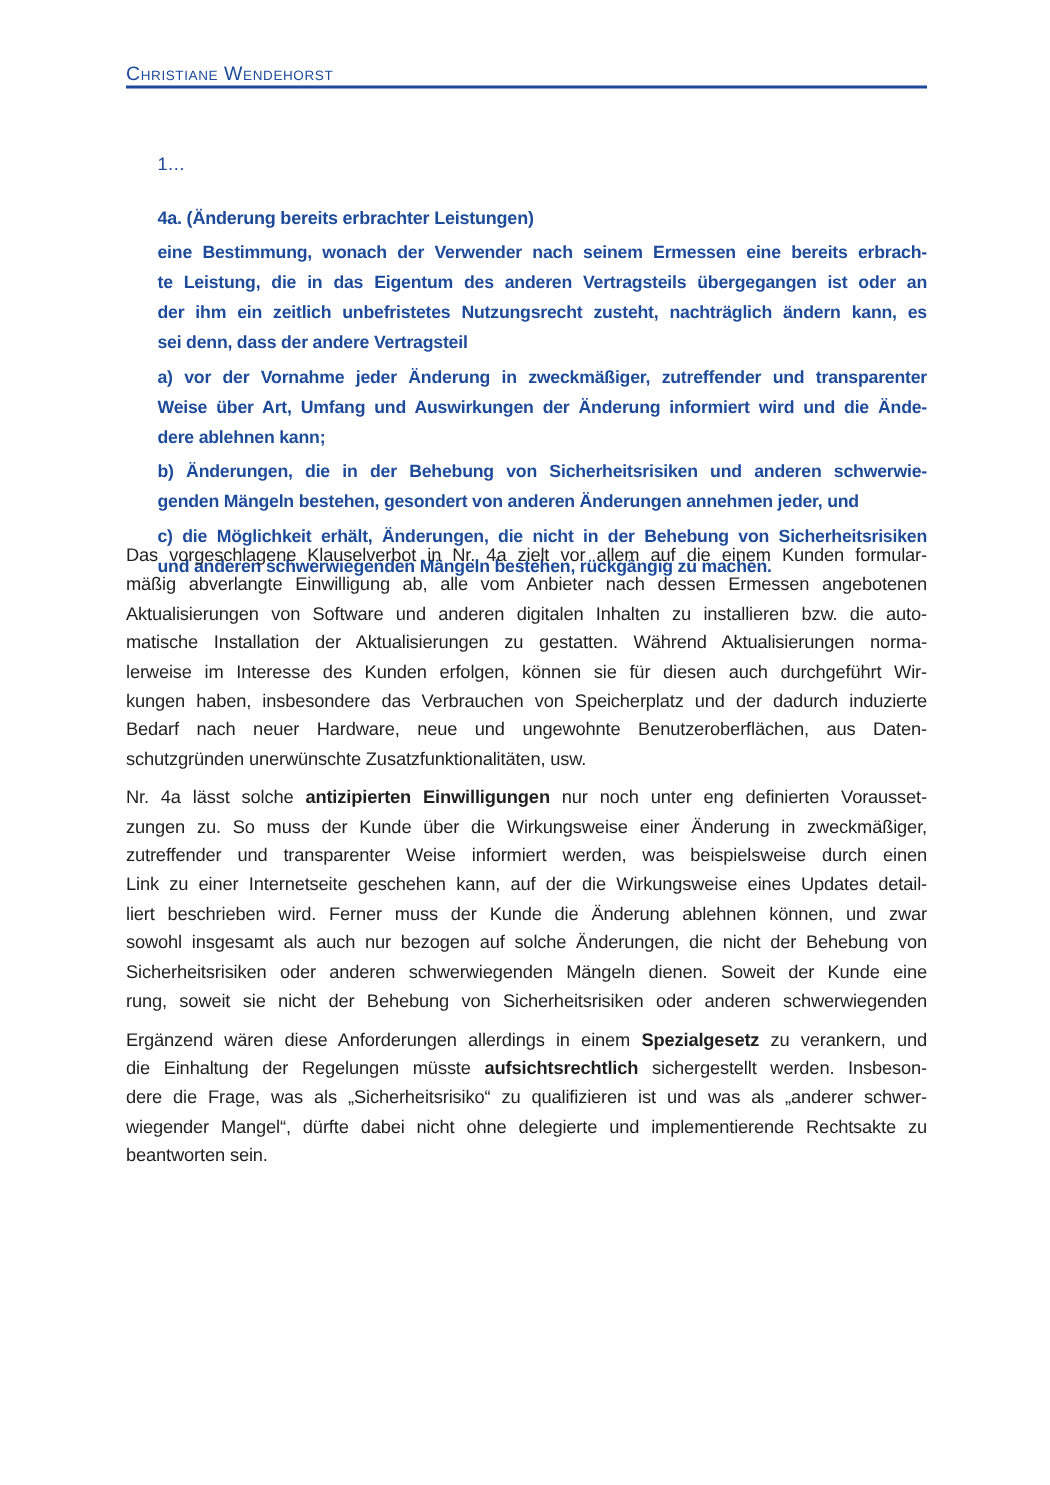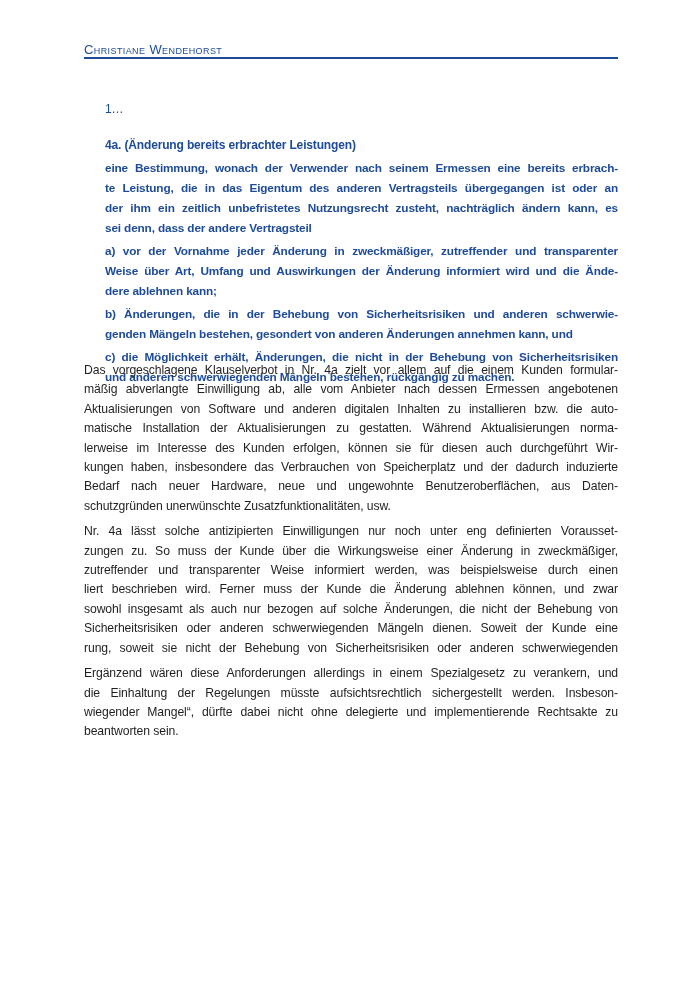--- a/index.html
+++ b/index.html
@@ -34,21 +34,21 @@
 
   
   .content { position:absolute; left:84px; top:361px; width:534px; color:var(--ink); }
   .content .line {
     font-size:12.2px; line-height:19.4px; letter-spacing:-0.1px;
     text-align:justify; text-align-last:justify;
   }
   .content .line.last { text-align-last:left; }
   .content .paragraph { margin-top:6px; }
   .content .paragraph:first-child { margin-top:0; }
-  .b { font-weight:400; }
+  .b { font-weight:700; }
 
   
   .pagenum { position:absolute; top:896px; right:93px; font-size:14px; color:var(--ink); }
 </style>
 </head>
 <body>
 
 <div class="page">
 
   <div class="header">
@@ -66,21 +66,21 @@
           <div class="line"><span>der ihm ein zeitlich unbefristetes Nutzungsrecht zusteht, nachträglich ändern kann, es</span></div>
           <div class="line last"><span>sei denn, dass der andere Vertragsteil</span></div>
         </div>
         <div class="paragraph">
           <div class="line"><span>a) vor der Vornahme jeder Änderung in zweckmäßiger, zutreffender und transparenter</span></div>
           <div class="line"><span>Weise über Art, Umfang und Auswirkungen der Änderung informiert wird und die Ände-</span></div>
           <div class="line last"><span>dere ablehnen kann;</span></div>
         </div>
         <div class="paragraph">
           <div class="line"><span>b) Änderungen, die in der Behebung von Sicherheitsrisiken und anderen schwerwie-</span></div>
-          <div class="line last"><span>genden Mängeln bestehen, gesondert von anderen Änderungen annehmen kann, und</span></div>
+          <div class="line last"><span>genden Mängeln bestehen, gesondert von anderen Änderungen annehmen jeder, und</span></div>
         </div>
         <div class="paragraph">
           <div class="line"><span>c) die Möglichkeit erhält, Änderungen, die nicht in der Behebung von Sicherheitsrisiken</span></div>
           <div class="line last"><span>und anderen schwerwiegenden Mängeln bestehen, rückgängig zu machen.</span></div>
         </div>
       </div>
   </div>
 
   <div class="content">
       <div class="paragraph">
@@ -90,28 +90,30 @@
         <div class="line"><span>matische Installation der Aktualisierungen zu gestatten. Während Aktualisierungen norma-</span></div>
         <div class="line"><span>lerweise im Interesse des Kunden erfolgen, können sie für diesen auch durchgeführt Wir-</span></div>
         <div class="line"><span>kungen haben, insbesondere das Verbrauchen von Speicherplatz und der dadurch induzierte</span></div>
         <div class="line"><span>Bedarf nach neuer Hardware, neue und ungewohnte Benutzeroberflächen, aus Daten-</span></div>
         <div class="line last"><span>schutzgründen unerwünschte Zusatzfunktionalitäten, usw.</span></div>
       </div>
       <div class="paragraph">
         <div class="line"><span>Nr. 4a lässt solche </span><span class="b">antizipierten Einwilligungen</span><span> nur noch unter eng definierten Vorausset-</span></div>
         <div class="line"><span>zungen zu. So muss der Kunde über die Wirkungsweise einer Änderung in zweckmäßiger,</span></div>
         <div class="line"><span>zutreffender und transparenter Weise informiert werden, was beispielsweise durch einen</span></div>
+        <div class="line"><span>Link zu einer Internetseite geschehen kann, auf der die Wirkungsweise eines Updates detail-</span></div>
         <div class="line"><span>liert beschrieben wird. Ferner muss der Kunde die Änderung ablehnen können, und zwar</span></div>
         <div class="line"><span>sowohl insgesamt als auch nur bezogen auf solche Änderungen, die nicht der Behebung von</span></div>
         <div class="line"><span>Sicherheitsrisiken oder anderen schwerwiegenden Mängeln dienen. Soweit der Kunde eine</span></div>
         <div class="line"><span>rung, soweit sie nicht der Behebung von Sicherheitsrisiken oder anderen schwerwiegenden</span></div>
       </div>
       <div class="paragraph">
         <div class="line"><span>Ergänzend wären diese Anforderungen allerdings in einem </span><span class="b">Spezialgesetz</span><span> zu verankern, und</span></div>
         <div class="line"><span>die Einhaltung der Regelungen müsste </span><span class="b">aufsichtsrechtlich</span><span> sichergestellt werden. Insbeson-</span></div>
+        <div class="line"><span>dere die Frage, was als „Sicherheitsrisiko“ zu qualifizieren ist und was als „anderer schwer-</span></div>
         <div class="line"><span>wiegender Mangel“, dürfte dabei nicht ohne delegierte und implementierende Rechtsakte zu</span></div>
         <div class="line last"><span>beantworten sein.</span></div>
       </div>
     </div>
 
   <div class="pagenum">82</div>
 
 </div>
 
 </body></html>

